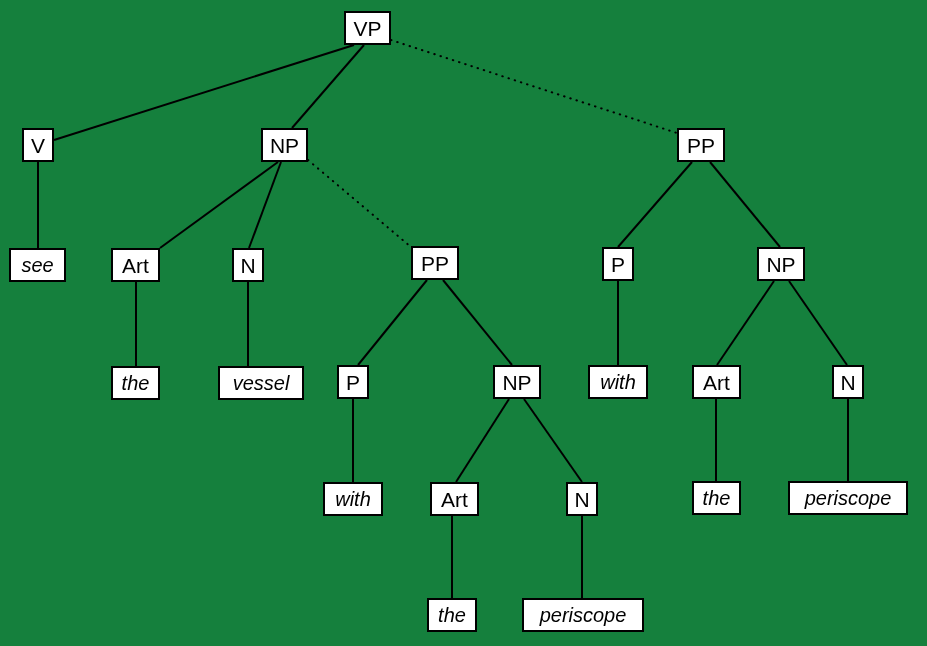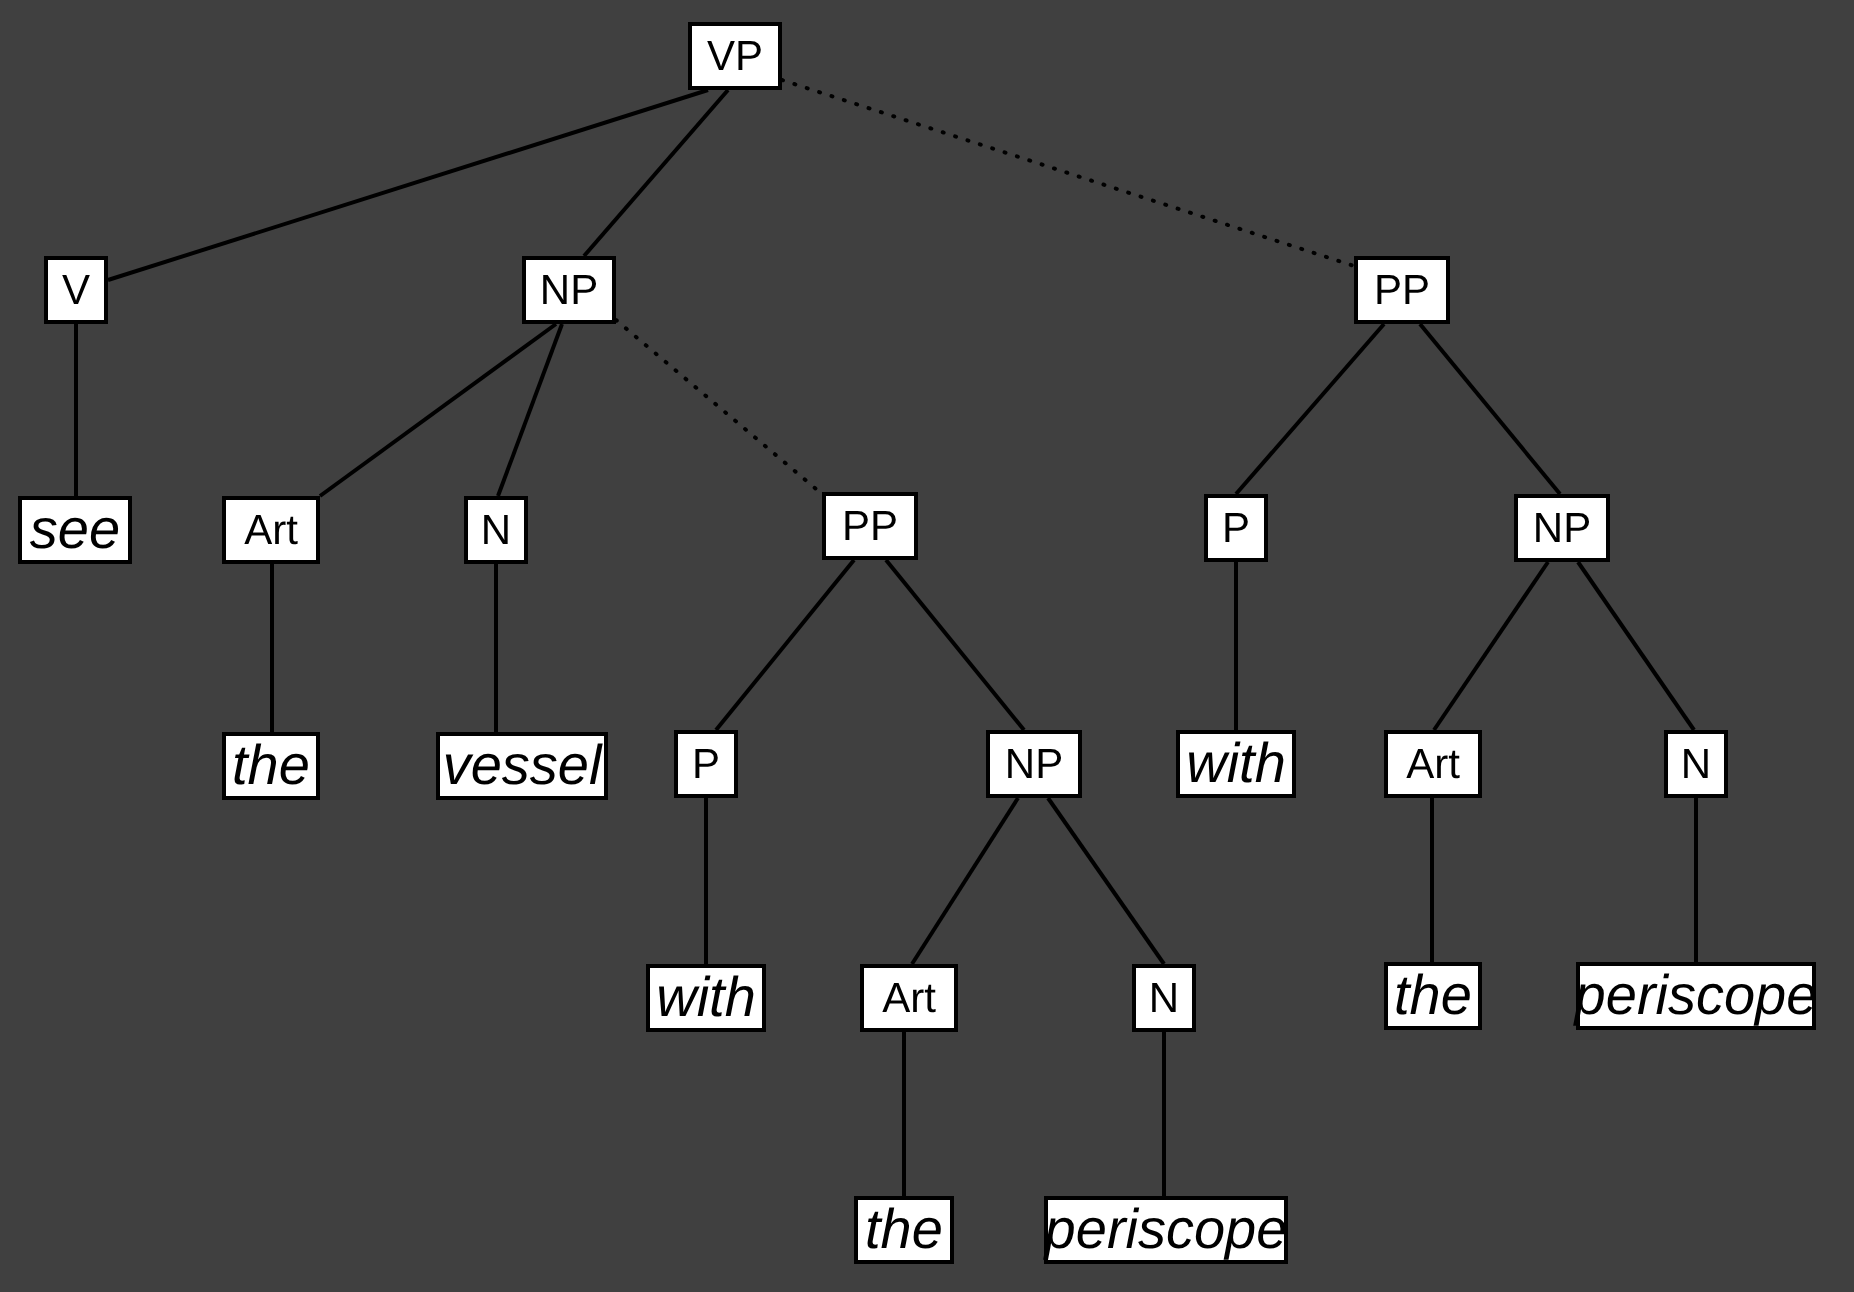--- a/index.html
+++ b/index.html
@@ -4,21 +4,21 @@
 <style>
   html, body {
     margin: 0;
     padding: 0;
     background: #ffffff;
   }
   #tree-canvas {
     position: relative;
     width: 927px;
     height: 646px;
-    background: #404040;
+    background: #15803d;
     font-family: "Liberation Sans", sans-serif;
     overflow: hidden;
   }
   #edge-layer {
     position: absolute;
     left: 0;
     top: 0;
     width: 927px;
     height: 646px;
   }
@@ -32,21 +32,21 @@
     justify-content: center;
     line-height: 1;
     white-space: nowrap;
     color: #000000;
   }
   .cat-node {
     font-size: 21px;
     font-style: normal;
   }
   .word-node {
-    font-size: 28px;
+    font-size: 20px;
     font-style: italic;
   }
 </style>
 </head>
 <body>
 
 <div id="tree-canvas">
   <svg id="edge-layer" viewBox="0 0 927 646" width="927" height="646" xmlns="http://www.w3.org/2000/svg">
       <line x1="354" y1="45" x2="54" y2="140" stroke="#000000" stroke-width="2"></line>
       <line x1="364" y1="45" x2="292" y2="128" stroke="#000000" stroke-width="2"></line>

